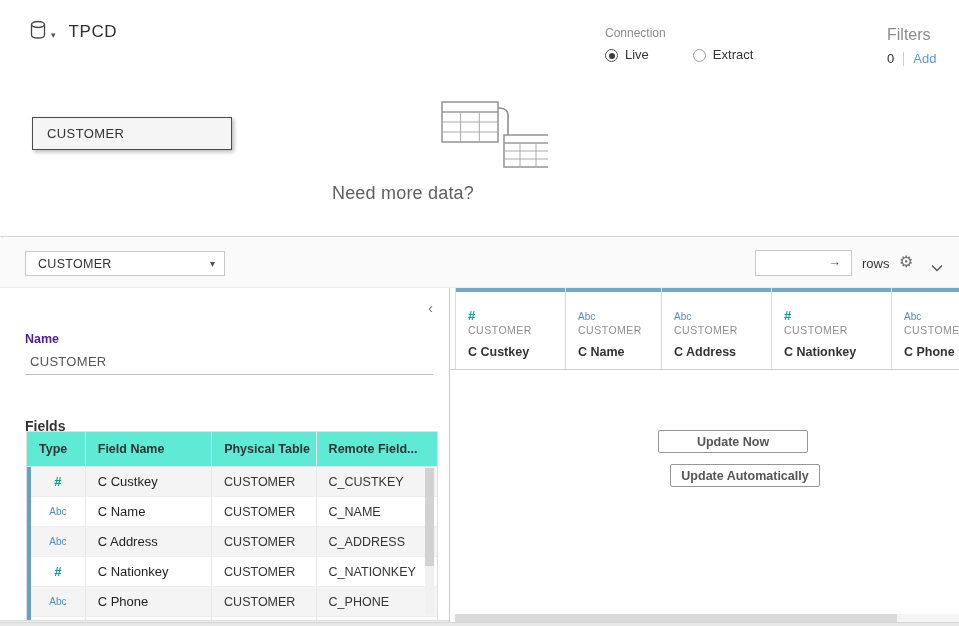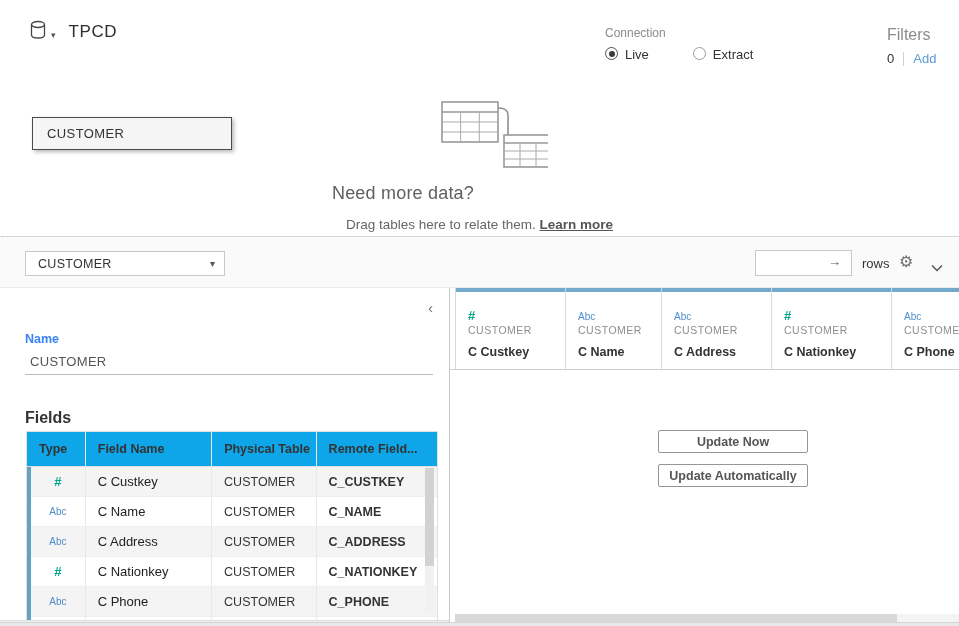--- a/index.html
+++ b/index.html
@@ -13,21 +13,21 @@
   
   .ds-header { position:absolute; left:0; top:0; width:959px; height:90px; background:#fff; }
   .ds-title-wrap { position:absolute; left:30px; top:20px; display:flex; align-items:center; }
   .db-icon { display:inline-block; }
   .db-caret { font-size:9px; color:#555; margin-left:3px; margin-top:6px; }
   .ds-title { font-size:17px; font-weight:400; color:#2e2e2e; letter-spacing:0.6px; margin-left:13px; }
 
   .conn-block { position:absolute; left:605px; top:26px; }
   .conn-label { font-size:12px; color:#8b8b8b; }
   .radio-row { display:flex; margin-top:7px; align-items:center; }
-  .radio { display:flex; align-items:flex-start; cursor:pointer; }
+  .radio { display:flex; align-items:flex-end; cursor:pointer; }
   .radio + .radio { margin-left:44px; }
   .radio-circle { width:13px; height:13px; border-radius:50%; border:1.5px solid #9a9a9a; background:#fff; position:relative; }
   .radio.sel .radio-circle { border-color:#4f4f4f; }
   .radio.sel .radio-circle::after { content:""; position:absolute; left:2.5px; top:2.5px; width:6px; height:6px; border-radius:50%; background:#3b3b3b; }
   .radio-label { font-size:13px; color:#333; margin-left:7px; }
 
   .filters-block { position:absolute; left:887px; top:26px; }
   .filters-label { font-size:16px; color:#8b8b8b; }
   .filters-row { display:flex; align-items:center; margin-top:7px; }
   .filters-count { font-size:13px; color:#333; }
@@ -65,33 +65,33 @@
   .rows-label { position:absolute; left:862px; top:18px; font-size:13px; color:#333; }
   .gear-icon { position:absolute; left:899px; top:14px; font-size:16px; color:#707070; cursor:pointer; }
   .toolbar-chevron { position:absolute; left:931px; top:20px; cursor:pointer; }
 
   
   .main { position:absolute; left:0; top:288px; width:959px; height:338px; background:#fff; }
   .panel-divider { position:absolute; left:449px; top:0; bottom:0; width:1px; background:#c9c9c9; }
 
   
   .collapse-btn { position:absolute; left:428px; top:12px; font-size:15px; color:#777; cursor:pointer; line-height:1; }
-  .name-label { position:absolute; left:25px; top:44px; font-size:12.5px; font-weight:700; color:#3b82f6; }
+  .name-label { position:absolute; left:25px; top:44px; font-size:12.5px; font-weight:700; color:#4c1d95; }
   .name-value { position:absolute; left:30px; top:66px; font-size:13px; color:#555; letter-spacing:0.3px; }
   .name-underline { position:absolute; left:25px; top:86px; width:408px; height:1px; background:#bbb; }
-  .fields-label { position:absolute; left:25px; top:121px; font-size:16px; font-weight:700; color:#333; }
+  .fields-label { position:absolute; left:25px; top:130px; font-size:14px; font-weight:700; color:#333; }
 
   .fields-table { position:absolute; left:26px; top:143px; width:412px; height:189px; overflow:hidden; border-top:1px solid #e0e0e0; border-left:1px solid #e0e0e0; border-right:1px solid #e0e0e0; }
-  .f-head { display:flex; height:35px; background:#0ea5e9; border-bottom:1px solid #e0e0e0; }
+  .f-head { display:flex; height:35px; background:#5eead4; border-bottom:1px solid #e0e0e0; }
   .f-head .fc { display:flex; align-items:center; font-weight:700; font-size:12.5px; color:#333; }
   .fc { padding-left:12px; border-right:1px solid #e8e8e8; overflow:hidden; white-space:nowrap; }
   .fc-type { width:59px; }
   .fc-name { width:127px; }
   .fc-phys { width:105px; }
-  .fc-rem  { width:121px; border-right:none;font-weight:bold; }
+  .fc-rem  { width:121px; border-right:none; }
   .f-body { border-left:4px solid #64a2c4; }
   .f-body .fc-type { width:55px; padding-left:0; display:flex; justify-content:center; align-items:center; }
   .f-row { display:flex; height:30px; align-items:stretch; background:#fff; border-bottom:1px solid #eee; }
   .f-row:nth-child(odd) { background:#f4f4f4; }
   .f-row .fc { display:flex; align-items:center; font-size:12.5px; color:#333; }
   .f-row .fc-name { font-size:13px; color:#222; }
   .ticon[data-type="number"] { color:#00a38a; font-size:13px; font-weight:700; }
   .ticon[data-type="string"] { color:#4f8cc9; font-size:10px; }
   .f-vscroll-track { position:absolute; left:425px; top:179px; width:9px; height:147px; background:#f1f1f1; }
   .f-vscroll-thumb { position:absolute; left:425px; top:180px; width:9px; height:98px; background:#d2d2d2; }
@@ -111,21 +111,21 @@
   .g-table { display:block; margin-top:4px; font-size:10.5px; color:#8e8e8e; letter-spacing:0.5px; }
   .g-field { display:block; margin-top:9px; font-size:12.5px; font-weight:700; color:#333; }
 
   .update-btn {
     position:absolute; left:208px; width:150px; height:23px;
     background:#fff; border:1px solid #969696; border-radius:2px;
     font-size:12.5px; font-weight:700; color:#555; font-family:"Liberation Sans", sans-serif;
     display:flex; align-items:center; justify-content:center; cursor:pointer;
   }
   .update-now { top:142px; }
-  .update-auto { top:176px; }
+  .update-auto { top:176px;margin-left:12px; }
 
   .g-hscroll-track { position:absolute; left:5px; top:326px; width:504px; height:8px; background:#f4f4f4; }
   .g-hscroll-thumb { position:absolute; left:5px; top:326px; width:442px; height:8px; background:#d9d9d9; }
   .bottom-strip { position:absolute; left:0; bottom:0; width:959px; height:4px; background:#e8e8e8; border-top:1px solid #d5d5d5; }
 </style>
 </head>
 <body>
 
 <div class="app">
   <div class="left-edge"></div>
@@ -180,21 +180,20 @@
         <path d="M70 13 C82 13 80 20 80 27 C80 34 80 37 80 40" fill="none" stroke="#8f8f8f" stroke-width="1.6"></path>
         <rect x="76" y="40" width="48" height="32" fill="#fff" stroke="#999" stroke-width="1.6"></rect>
         <line x1="76" y1="48" x2="124" y2="48" stroke="#999" stroke-width="1.6"></line>
         <line x1="92" y1="48" x2="92" y2="72" stroke="#aaa" stroke-width="1"></line>
         <line x1="108" y1="48" x2="108" y2="72" stroke="#aaa" stroke-width="1"></line>
         <line x1="76" y1="56" x2="124" y2="56" stroke="#aaa" stroke-width="1"></line>
         <line x1="76" y1="64" x2="124" y2="64" stroke="#aaa" stroke-width="1"></line>
       </svg>
     </span>
     <div class="empty-title">Need more data?</div>
-    <div class="empty-hint"><span>Drag tables here to relate them. </span><span class="learn-more">Learn more</span></div>
   </div>
 
   <div class="toolbar">
     <div class="table-select">
       <span class="table-select-value">CUSTOMER</span>
       <span class="select-caret">▾</span>
     </div>
     <input class="rows-input" value="" style="">
     <span class="rows-arrow">→</span>
     <span class="rows-label">rows</span>

